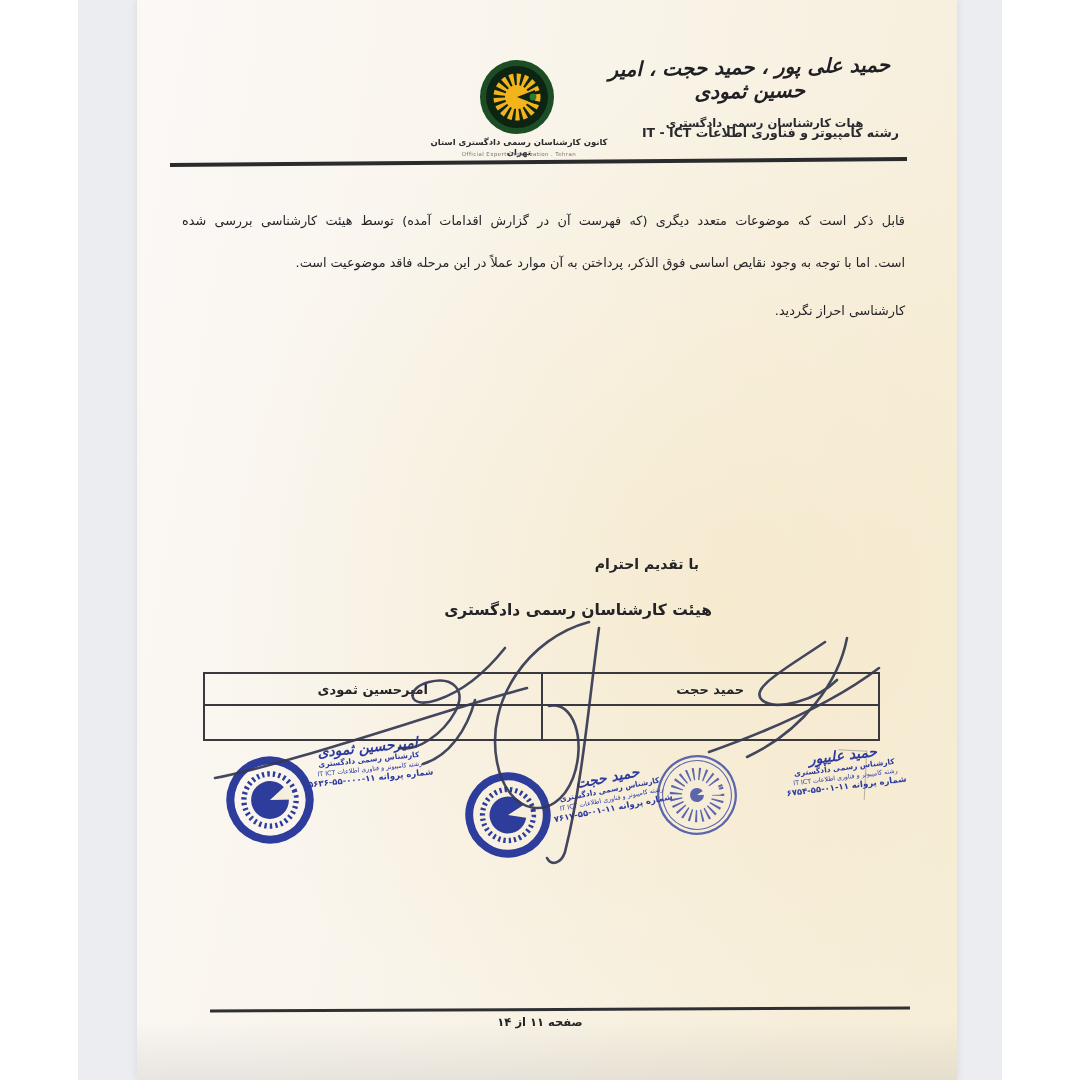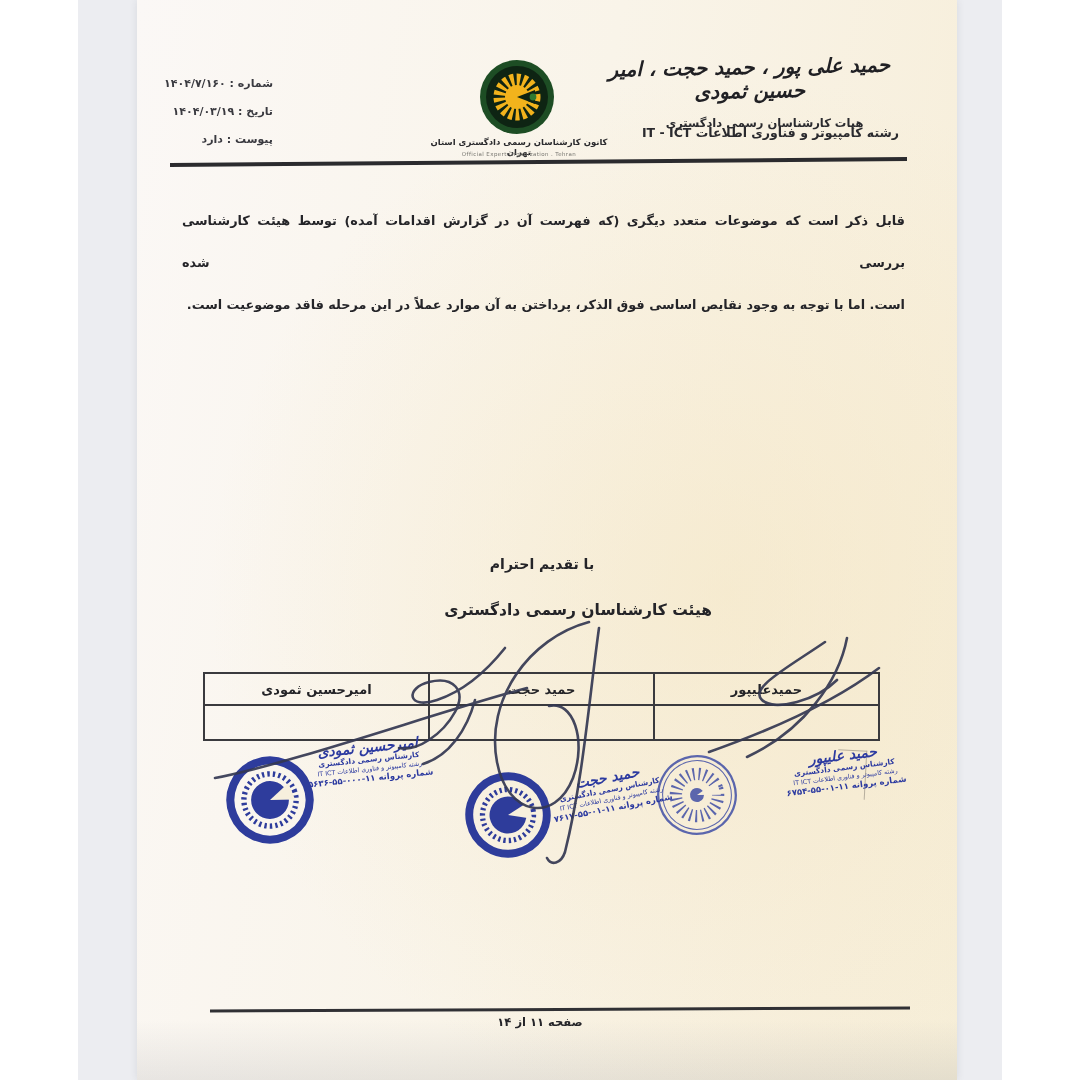--- a/index.html
+++ b/index.html
@@ -41,27 +41,27 @@
     font-size:20px;font-weight:bold;font-style:italic;transform:rotate(-1deg);}
   .hdr-board{left:520px;top:101px;width:215px;text-align:center;color:#2a2a2e;
     font-size:11.5px;font-weight:bold;margin-top:15px;}
   .hdr-field{left:492px;top:125px;width:270px;color:#2a2a2e;
     font-size:12.5px;font-weight:bold;}
   .hdr-rule{left:33px;top:160px;width:737px;height:3.5px;background:#2b2b2e;
     transform:rotate(-0.45deg);}
 
   
   .body-text{left:45px;top:200px;width:723px;color:#242428;
-    font-size:12.8px;font-weight:bold;line-height:42px;}
+    font-size:12.8px;font-weight:normal;line-height:42px;}
   .jline{text-align:justify;text-align-last:justify;white-space:normal;}
   .jline-last{text-align-last:right;}
   .para2{margin-top:6px;}
 
   
-  .closing-sal{left:260px;top:556px;width:290px;text-align:center;color:#242428;
+  .closing-sal{left:272px;top:556px;width:290px;color:#242428;
     font-size:14px;font-weight:bold;}
   .closing-board{left:235px;top:601px;width:340px;text-align:right;color:#242428;
     font-size:15.5px;font-weight:bold;letter-spacing:.3px;}
 
   
   .sig-table{left:66px;top:672px;width:673px;border:2px solid #3a3a3e;
     display:flex;direction:rtl;background:transparent;}
   .sig-col{flex:1 1 0;}
   .sig-col + .sig-col{border-right:2px solid #3a3a3e;}
   .sig-name{height:30px;border-bottom:2px solid #3a3a3e;display:flex;
@@ -91,25 +91,20 @@
     font-size:11.5px;font-weight:bold;}
 </style>
 </head>
 <body>
 
 <div class="canvas">
   <div class="photo-band"></div>
 
   <div class="paper">
 
-    <div class="abs meta rtl">
-      <div>شماره : ۱۴۰۴/۷/۱۶۰</div>
-      <div>تاریخ : ۱۴۰۴/۰۳/۱۹</div>
-      <div>پیوست : دارد</div>
-    </div>
 
     <svg class="abs" style="left:341px;top:58px" width="78" height="78" viewBox="0 0 78 78">
       <circle cx="39" cy="39" r="37" fill="#1d4d24"></circle>
       <circle cx="39" cy="39" r="31" fill="#0e2413"></circle>
       <circle cx="39" cy="39" r="17" fill="none" stroke="#f2b31c" stroke-width="13" stroke-dasharray="3.5 2.6"></circle>
       <circle cx="39" cy="39" r="12" fill="#f2b31c"></circle>
       <path d="M39 39 L57 32 L57 46 Z" fill="#0e2413"></path>
       <circle cx="55" cy="39" r="3.4" fill="#2e7a31"></circle>
     </svg>
     <div class="abs logo-caption-fa rtl">کانون کارشناسان رسمی دادگستری استان تهران</div>
@@ -119,31 +114,28 @@
     <div class="abs hdr-board rtl">هیات کارشناسان رسمی دادگستری</div>
     <div class="abs hdr-field rtl">رشته کامپیوتر و فناوری اطلاعات IT - ICT</div>
     <div class="abs hdr-rule"></div>
 
     <div class="abs body-text rtl">
       <div>
         <div class="jline">قابل ذکر است که موضوعات متعدد دیگری (که فهرست آن در گزارش اقدامات آمده) توسط هیئت کارشناسی بررسی شده</div>
         <div class="jline jline-last">است. اما با توجه به وجود نقایص اساسی فوق الذکر، پرداختن به آن موارد عملاً در این مرحله فاقد موضوعیت است.</div>
       </div>
       <div class="para2">
+        <div class="jline jline-last">کارشناسی احراز نگردید.</div>
       </div>
     </div>
 
     <div class="abs closing-sal rtl">با تقدیم احترام</div>
     <div class="abs closing-board rtl">هیئت کارشناسان رسمی دادگستری</div>
 
     <div class="abs sig-table">
-      <div class="sig-col">
-        <div class="sig-name rtl">حمیدعلیپور</div>
-        <div class="sig-space"></div>
-      </div>
       <div class="sig-col">
         <div class="sig-name rtl">حمید حجت</div>
         <div class="sig-space"></div>
       </div>
       <div class="sig-col">
         <div class="sig-name rtl">امیرحسین ثمودی</div>
         <div class="sig-space"></div>
       </div>
     </div>
 

